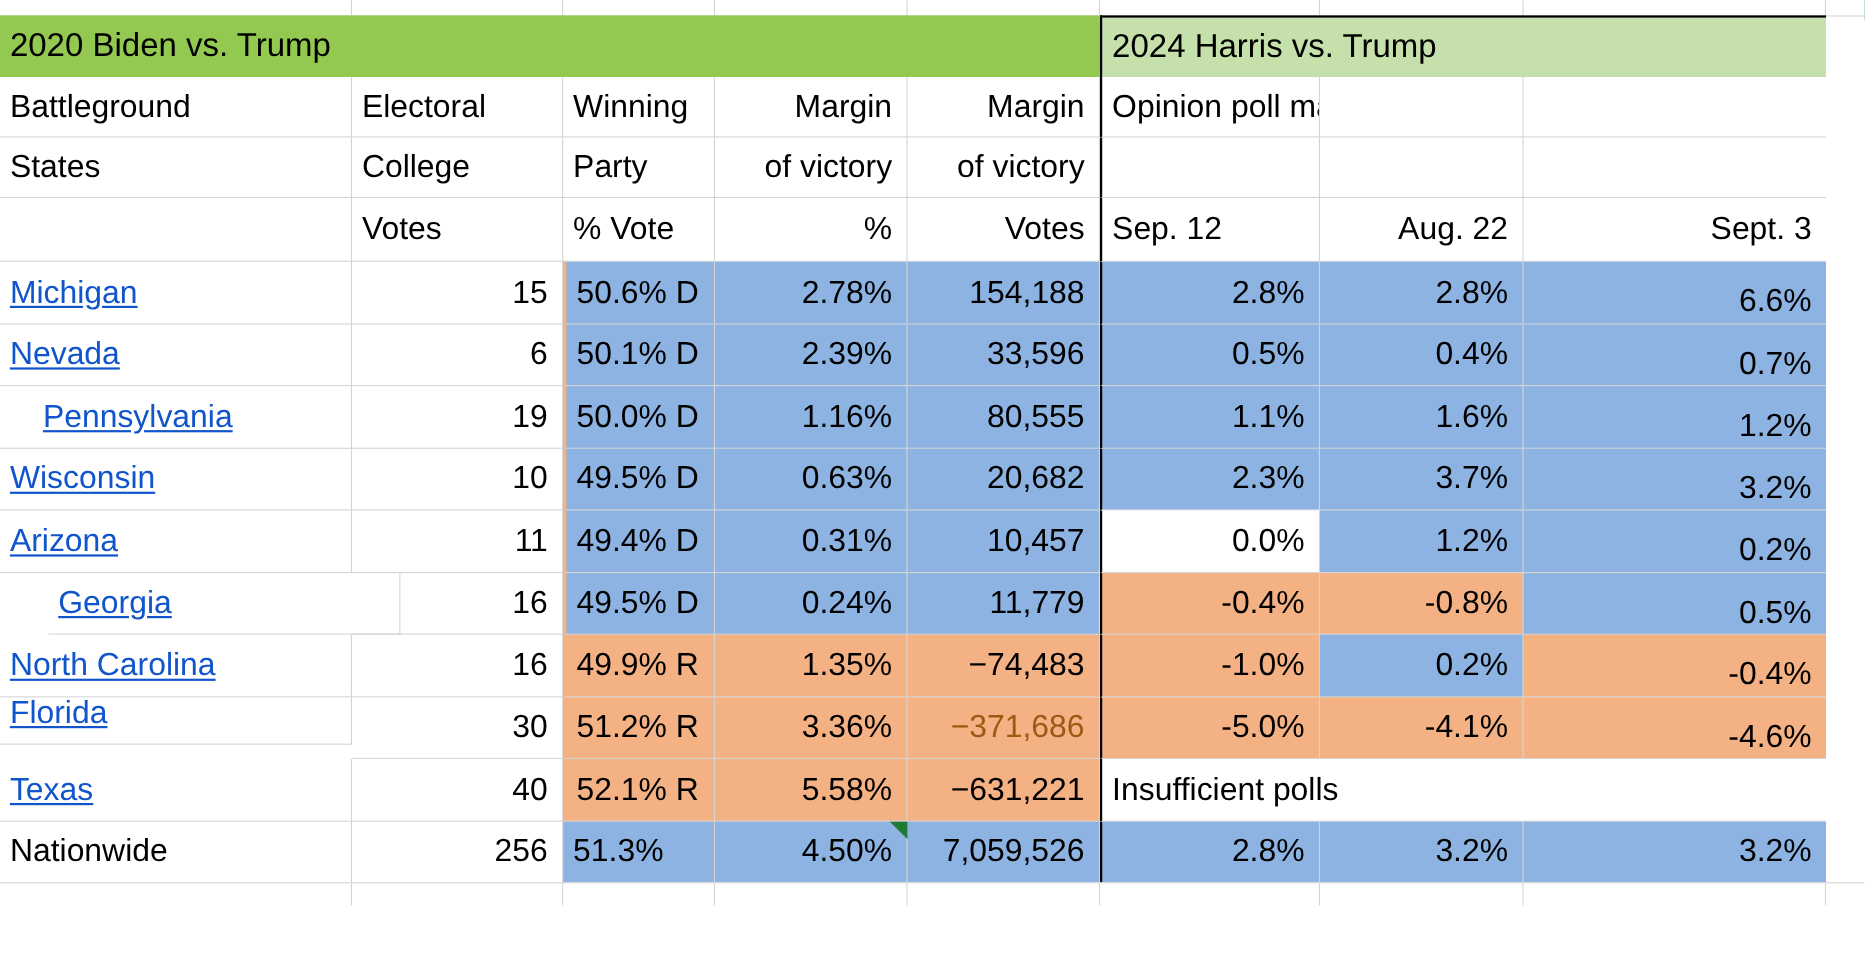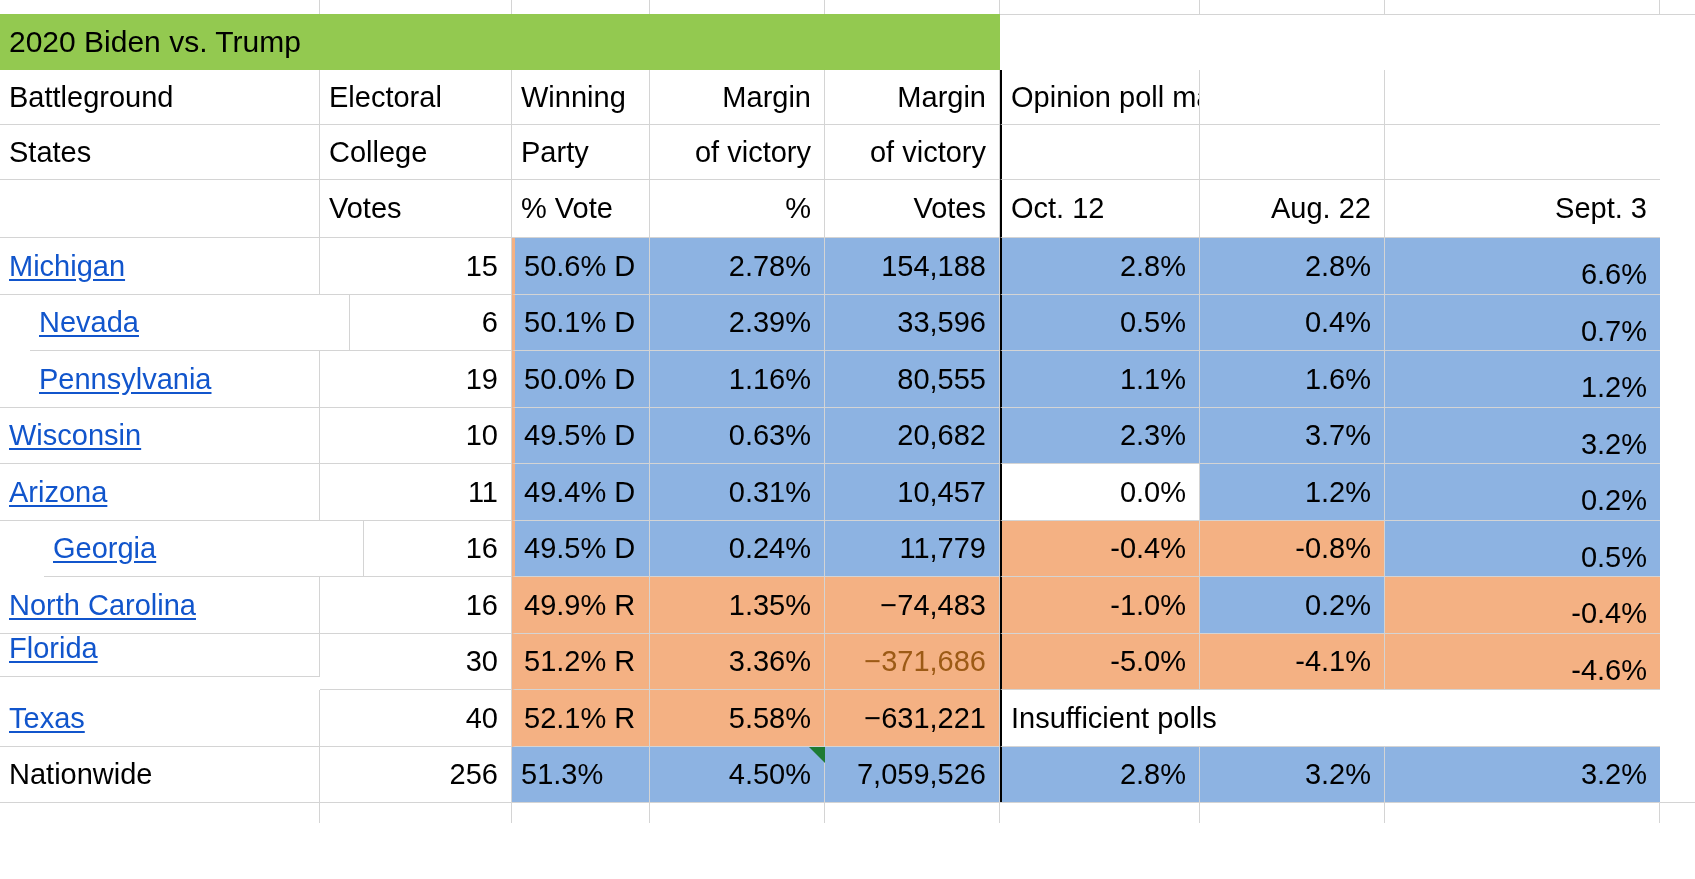--- a/index.html
+++ b/index.html
@@ -95,20 +95,21 @@
     <div class="toptick" style="left:649px"></div>
     <div class="toptick" style="left:824px"></div>
     <div class="toptick" style="left:999px"></div>
     <div class="toptick" style="left:1199px"></div>
     <div class="toptick" style="left:1384px"></div>
     <div class="toptick" style="left:1659px"></div>
   </div>
 
   <div class="cell l banner fill-green-dark" style="left:0;top:14px;width:1000px;height:56px;">2020 Biden vs. Trump</div>
 
+  <div class="cell l banner fill-green-light thickleft thicktop" style="left:1000px;top:14px;width:660px;height:56px;">2024 Harris vs. Trump</div>
 
   <div class="sel-corner" style="left:1659px;top:-4px;width:40px;height:22px;"></div>
 
   <div class="cell l" style="left:0;top:70px;width:320px;height:55px;">Battleground</div>
   <div class="cell l" style="left:320px;top:70px;width:192px;height:55px;">Electoral</div>
   <div class="cell l" style="left:512px;top:70px;width:138px;height:55px;">Winning</div>
   <div class="cell r" style="left:650px;top:70px;width:175px;height:55px;">Margin</div>
   <div class="cell r" style="left:825px;top:70px;width:175px;height:55px;">Margin</div>
   <div class="cell l thickleft" style="left:1000px;top:70px;width:200px;height:55px;">Opinion poll margins</div>
   <div class="cell" style="left:1200px;top:70px;width:185px;height:55px;"></div>
@@ -121,36 +122,36 @@
   <div class="cell r" style="left:825px;top:125px;width:175px;height:55px;">of victory</div>
   <div class="cell l thickleft" style="left:1000px;top:125px;width:200px;height:55px;"></div>
   <div class="cell" style="left:1200px;top:125px;width:185px;height:55px;"></div>
   <div class="cell nb" style="left:1385px;top:125px;width:275px;height:55px;"></div>
 
   <div class="cell l" style="left:0;top:180px;width:320px;height:58px;"></div>
   <div class="cell l" style="left:320px;top:180px;width:192px;height:58px;">Votes</div>
   <div class="cell l" style="left:512px;top:180px;width:138px;height:58px;">% Vote</div>
   <div class="cell r" style="left:650px;top:180px;width:175px;height:58px;">%</div>
   <div class="cell r" style="left:825px;top:180px;width:175px;height:58px;">Votes</div>
-  <div class="cell l thickleft" style="left:1000px;top:180px;width:200px;height:58px;">Oct. 12</div>
+  <div class="cell l thickleft" style="left:1000px;top:180px;width:200px;height:58px;">Sep. 12</div>
   <div class="cell r" style="left:1200px;top:180px;width:185px;height:58px;">Aug. 22</div>
   <div class="cell r nb" style="left:1385px;top:180px;width:275px;height:58px;">Sept. 3</div>
 
   <div id="rows-layer">
       <div class="cell l" style="left: 0px; top: 238px; width: 320px; height: 56.5px;">
         <span class="link">Michigan</span>
       </div>
       <div class="cell r" style="left: 320px; top: 238px; width: 192px; height: 56.5px;">15</div>
       <div class="cell l fill-blue salmonleft" style="left: 512px; top: 238px; width: 138px; height: 56.5px;">50.6% D</div>
       <div class="cell r fill-blue" style="left: 650px; top: 238px; width: 175px; height: 56.5px;">2.78%</div>
       <div class="cell r fill-blue" style="left: 825px; top: 238px; width: 175px; height: 56.5px;">154,188</div>
       <div class="cell r fill-blue thickleft" style="left: 1000px; top: 238px; width: 200px; height: 56.5px;">2.8%</div>
       <div class="cell r fill-blue" style="left: 1200px; top: 238px; width: 185px; height: 56.5px;">2.8%</div>
       <div class="cell r fill-blue nb vbot" style="left: 1385px; top: 238px; width: 275px; height: 56.5px;">6.6%</div>
-      <div class="cell l" style="left: 0px; top: 294.5px; width: 320px; height: 56.5px; margin-left: 30px;">
+      <div class="cell l" style="left: 0px; top: 294.5px; width: 320px; height: 56.5px;">
         <span class="link">Nevada</span>
       </div>
       <div class="cell r" style="left: 320px; top: 294.5px; width: 192px; height: 56.5px;">6</div>
       <div class="cell l fill-blue salmonleft" style="left: 512px; top: 294.5px; width: 138px; height: 56.5px;">50.1% D</div>
       <div class="cell r fill-blue" style="left: 650px; top: 294.5px; width: 175px; height: 56.5px;">2.39%</div>
       <div class="cell r fill-blue" style="left: 825px; top: 294.5px; width: 175px; height: 56.5px;">33,596</div>
       <div class="cell r fill-blue thickleft" style="left: 1000px; top: 294.5px; width: 200px; height: 56.5px;">0.5%</div>
       <div class="cell r fill-blue" style="left: 1200px; top: 294.5px; width: 185px; height: 56.5px;">0.4%</div>
       <div class="cell r fill-blue nb vbot" style="left: 1385px; top: 294.5px; width: 275px; height: 56.5px;">0.7%</div>
       <div class="cell l" style="left: 0px; top: 351px; width: 320px; height: 56.5px; padding-left: 39px;">

